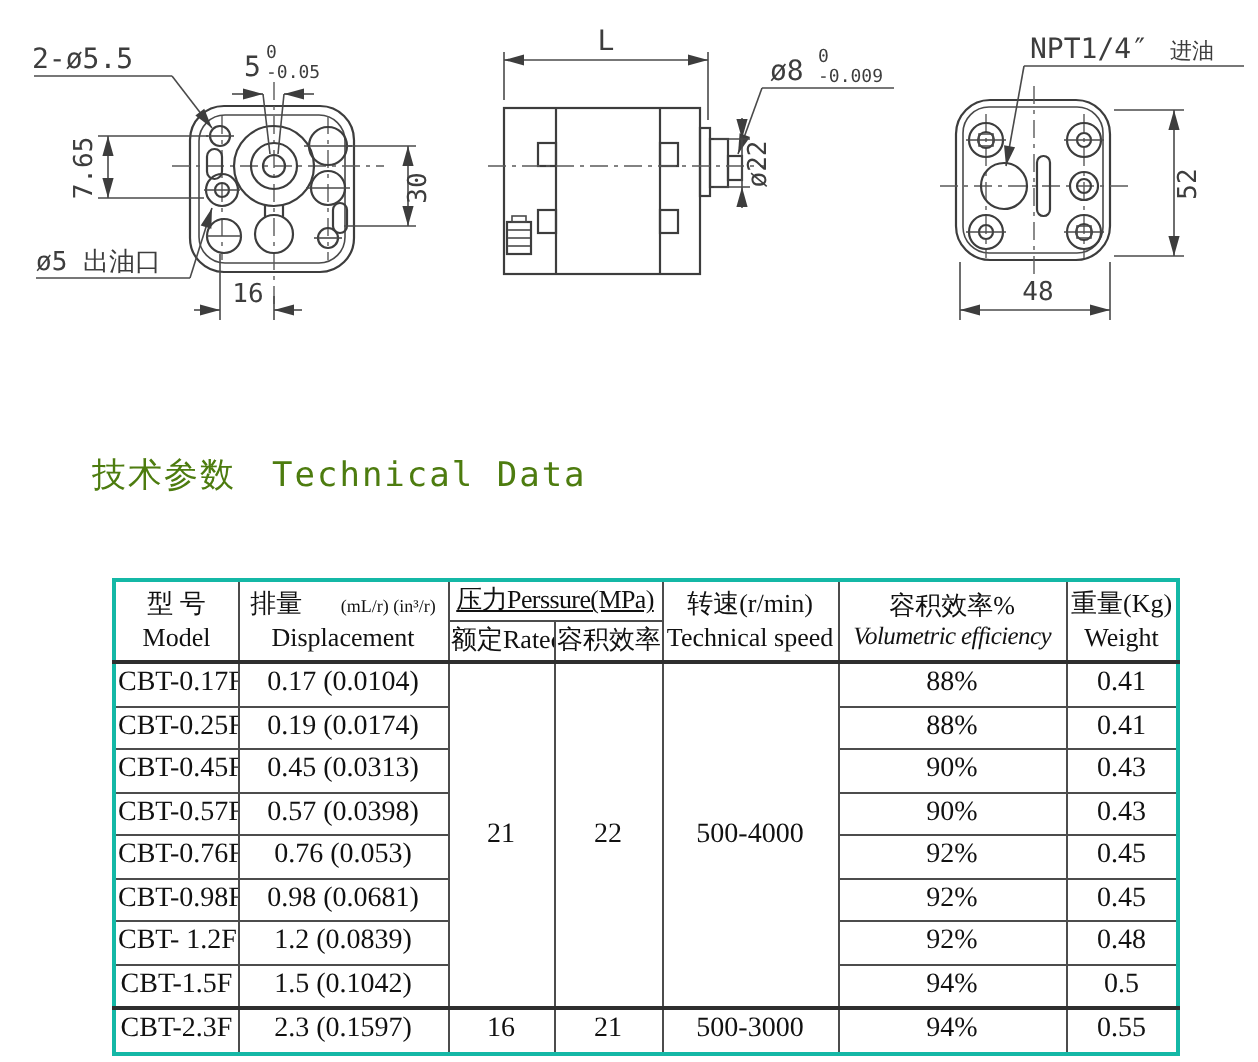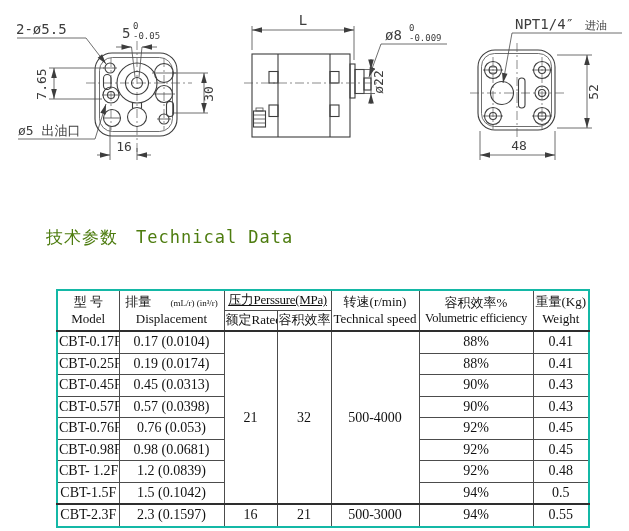--- a/index.html
+++ b/index.html
@@ -31,21 +31,21 @@
     font-weight:normal;overflow:hidden;white-space:nowrap;
   }
   table.spec{border:2px solid #14b8a6;}
   table.spec thead th{height:19px;font-size:13px;line-height:1.25;}
   table.spec thead tr.h1 th.grp{border-bottom:1px solid #4c4c4c;text-decoration:underline;}
   table.spec thead th{border-bottom-width:1px;}
   table.spec thead tr.h2 th, table.spec thead th[rowspan]{border-bottom:2px solid #2e2e2e;}
   table.spec tbody td{height:20.5px;font-size:14px;}
   table.spec tbody tr.last td{border-top:2px solid #2e2e2e;margin-top:24px;}
   .zh{font-size:13px;} .small-u{font-size:9px;margin-left:16px;} .en{font-size:13px;}
-  .en-tight{font-size:12.5px;letter-spacing:-0.3px;}
+  .en-tight{font-size:12.5px;letter-spacing:-0.3px;font-style:italic;}
   .hdr-press{font-size:12.5px;letter-spacing:-0.3px;}
   .hdr-sub{font-size:12px;}
   td.model-cell{font-size:12.5px;}
 </style>
 </head>
 <body>
 
 <svg id="drawings" width="629" height="235" viewBox="0 0 629 235">
   <defs>
     <marker id="ae" markerWidth="12" markerHeight="8" refX="10.5" refY="4" orient="auto-start-reverse" markerUnits="userSpaceOnUse">
@@ -253,21 +253,21 @@
     <tr class="h2">
       <th class="hdr-sub">额定Rated</th>
       <th class="hdr-sub">容积效率</th>
     </tr>
   </thead>
   <tbody>
     <tr>
       <td class="model-cell">CBT-0.17F</td>
       <td>0.17 (0.0104)</td>
       <td rowspan="8">21</td>
-      <td rowspan="8">32</td>
+      <td rowspan="8">22</td>
       <td rowspan="8">500-4000</td>
       <td>88%</td>
       <td>0.41</td>
     </tr>
     <tr>
       <td class="model-cell">CBT-0.25F</td>
       <td>0.19 (0.0174)</td>
       <td>88%</td>
       <td>0.41</td>
     </tr>

